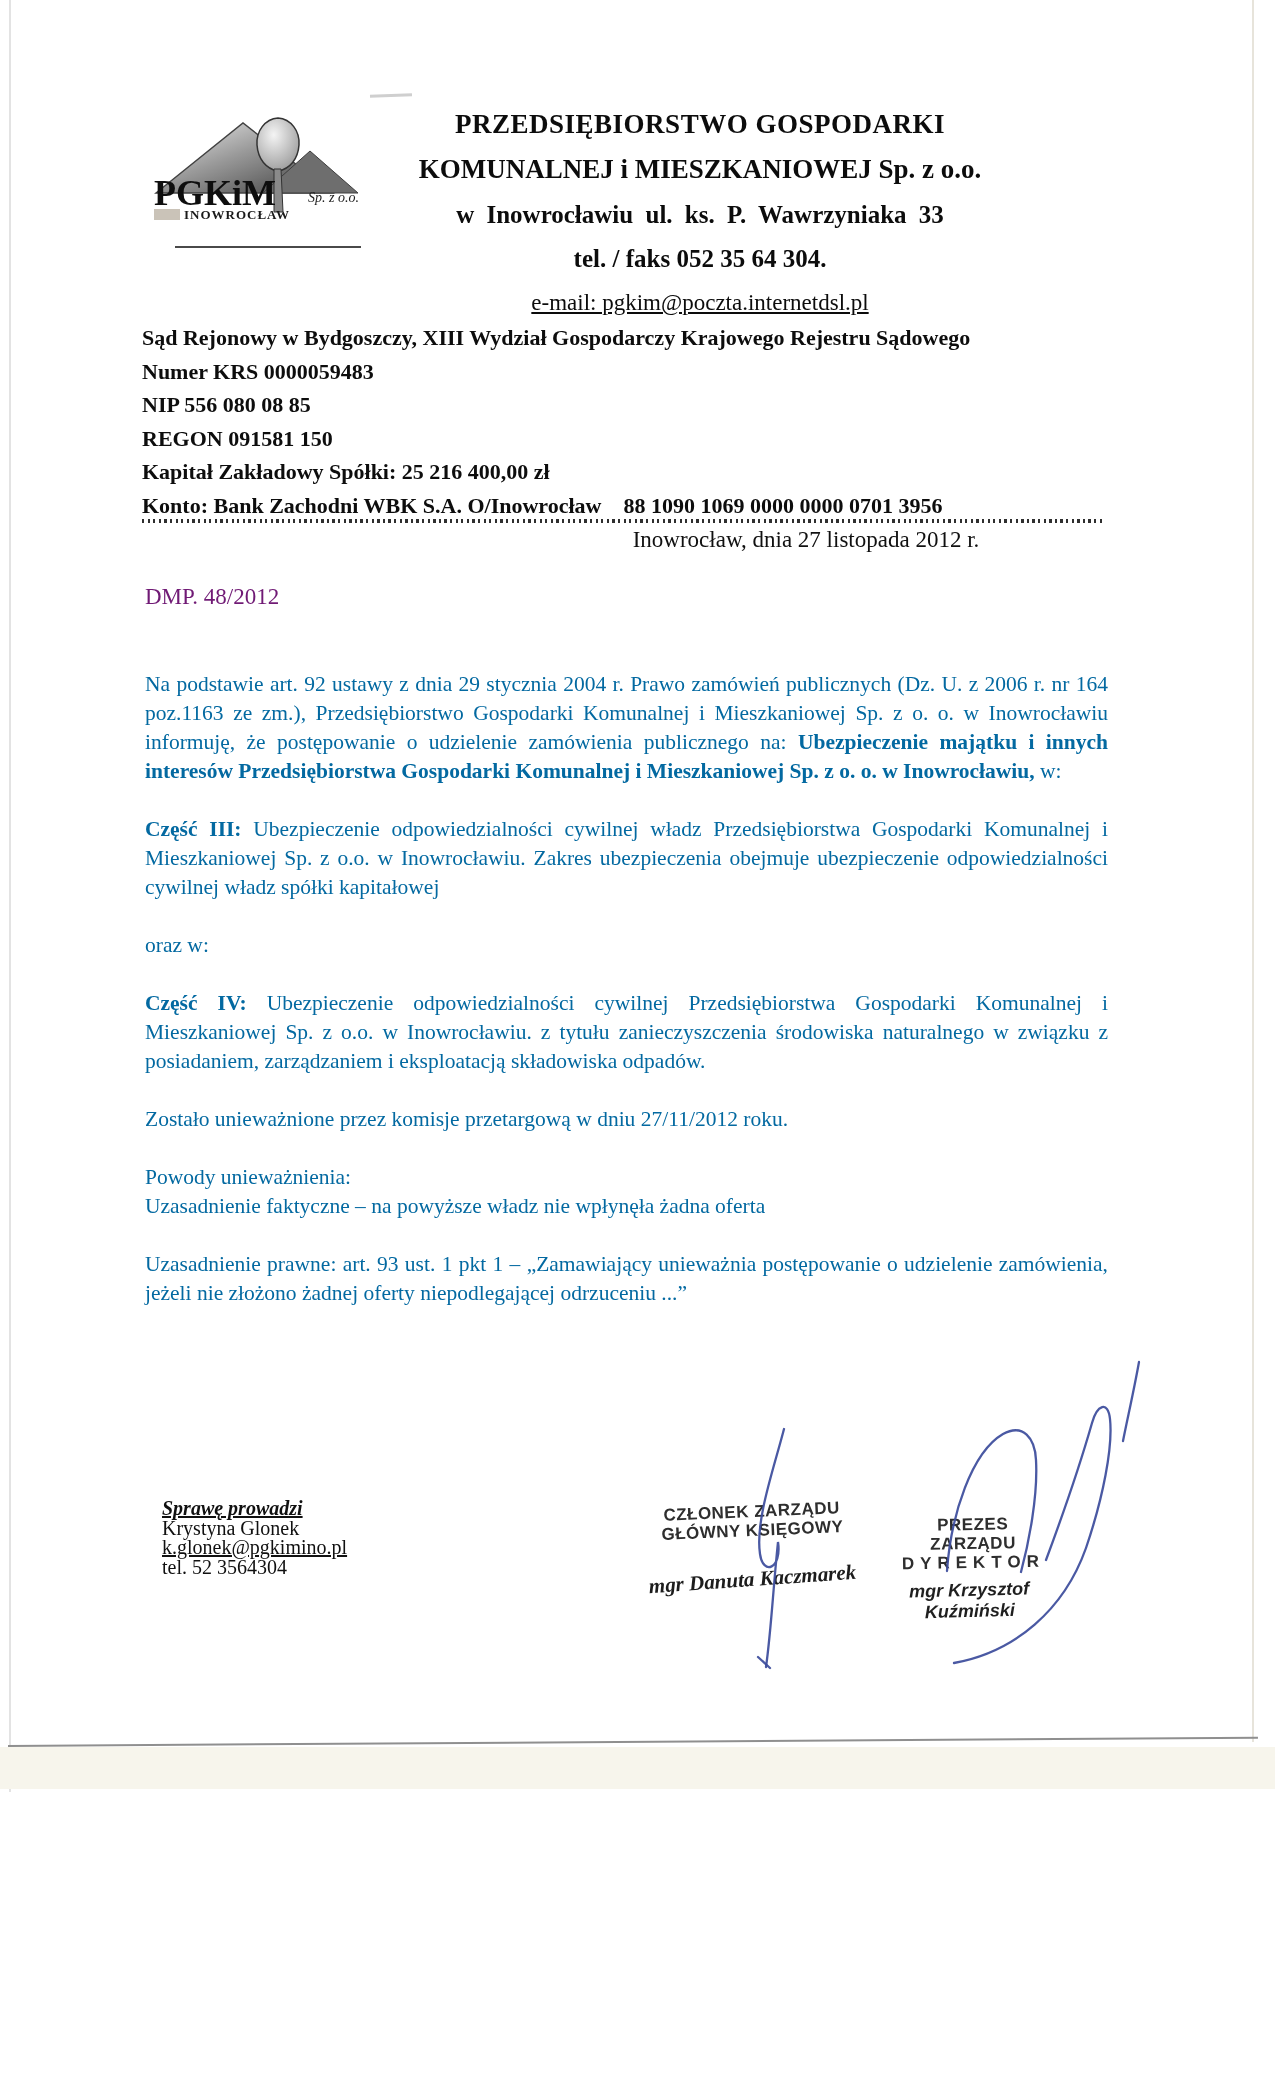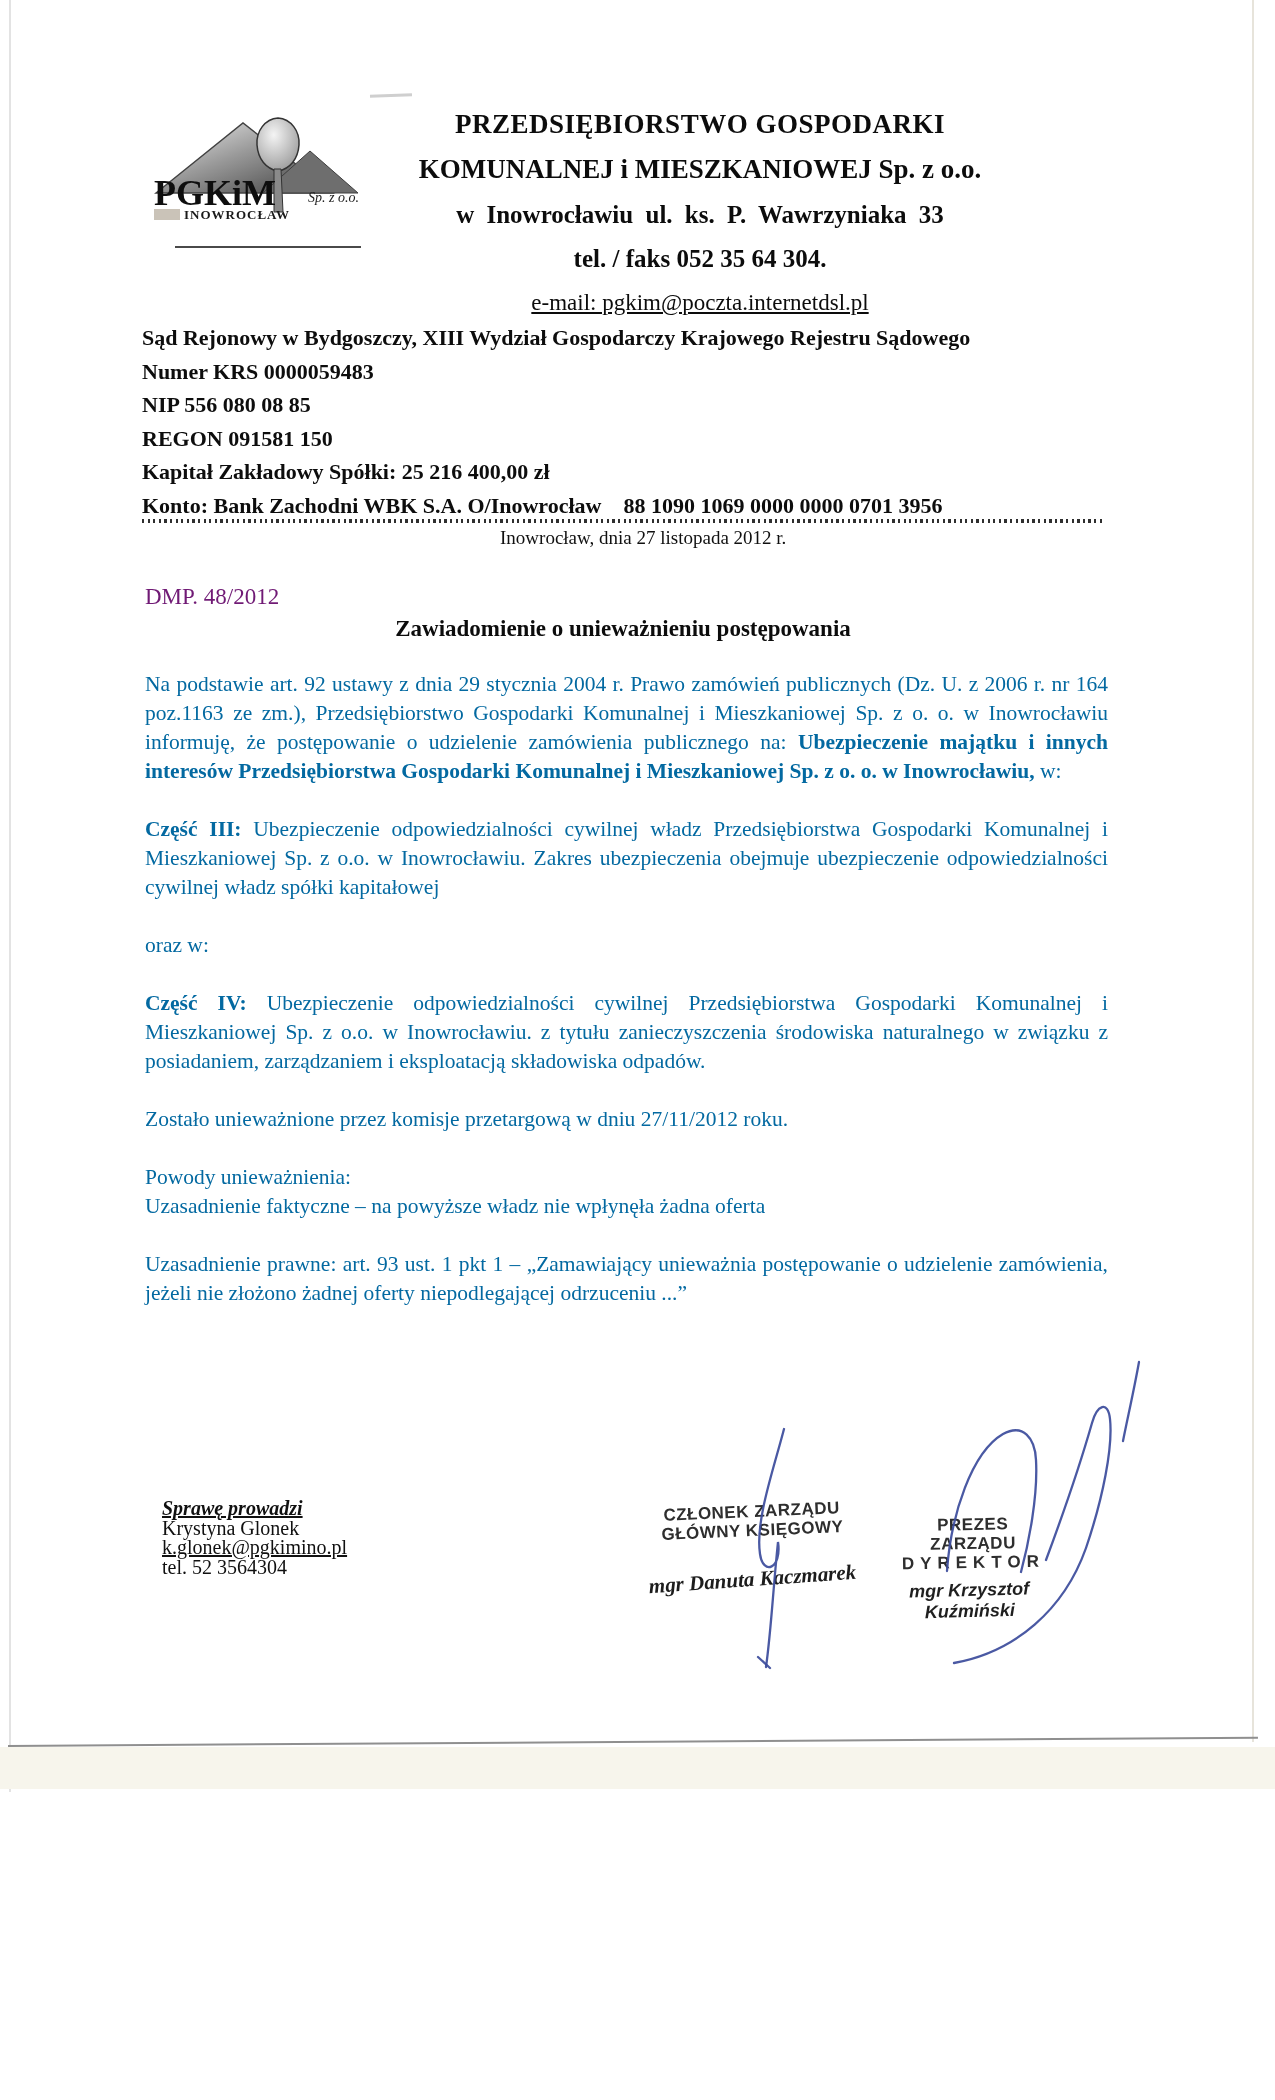--- a/index.html
+++ b/index.html
@@ -28,21 +28,21 @@
   .head .l2{font-size:27px;line-height:45px;}
   .head .l3{font-size:25px;line-height:45px;word-spacing:6px;}
   .head .l4{font-size:25px;line-height:44px;}
   .head .l5{font-size:23px;line-height:44px;font-weight:normal;text-decoration:underline;}
 
   .registry{left:142px;top:314px;width:1000px;font-weight:bold;font-size:22px;line-height:33.5px;color:#0d0d0d;margin-top:7px;}
 
   .dotrule{left:142px;top:519px;width:962px;height:3.5px;
     background-image:repeating-linear-gradient(90deg,#2f2f2f 0 2.3px,transparent 2.3px 5.6px);}
 
-  .dateline{left:500px;top:527px;width:612px;text-align:left;font-size:19px;color:#101010;}
+  .dateline{left:500px;top:527px;width:612px;text-align:center;font-size:23px;color:#101010;}
   .refnum{left:145px;top:584px;font-size:23px;color:#701a75;}
   .title{left:142px;top:616px;width:962px;text-align:center;font-weight:bold;font-size:23px;color:#0c0c0c;}
 
   
   .docbody{left:145px;top:670px;width:963px;font-size:21.5px;line-height:29px;text-align:justify;color:#0369a1;}
   .para{margin:0;}
   .para + .para{margin-top:29px;}
   .docbody b{font-weight:bold;}
 
   
@@ -111,21 +111,20 @@
     <div>Numer KRS 0000059483</div>
     <div>NIP 556 080 08 85</div>
     <div>REGON 091581 150</div>
     <div>Kapitał Zakładowy Spółki: 25 216 400,00 zł</div>
     <div>Konto: Bank Zachodni WBK S.A. O/Inowrocław&nbsp;&nbsp;&nbsp;&nbsp;88 1090 1069 0000 0000 0701 3956</div>
   </div>
 
   <div class="abs dotrule"></div>
   <div class="abs dateline">Inowrocław, dnia 27 listopada 2012 r.</div>
   <div class="abs refnum">DMP. 48/2012</div>
-  <div class="abs title">Zawiadomienie o unieważnieniu postępowania</div>
 
   <div class="abs docbody">
     <p class="para"><span>Na podstawie art. 92 ustawy z dnia 29 stycznia 2004 r. Prawo zamówień publicznych (Dz. U. z 2006 r. nr 164 poz.1163 ze zm.), Przedsiębiorstwo Gospodarki Komunalnej i Mieszkaniowej Sp. z o. o. w Inowrocławiu informuję, że postępowanie o udzielenie zamówienia publicznego na: </span><b>Ubezpieczenie majątku i innych interesów Przedsiębiorstwa Gospodarki Komunalnej i Mieszkaniowej Sp. z o. o. w Inowrocławiu,</b><span> w:</span></p>
 
     <p class="para"><b>Część III:</b><span> Ubezpieczenie odpowiedzialności cywilnej władz Przedsiębiorstwa Gospodarki Komunalnej i Mieszkaniowej Sp. z o.o. w Inowrocławiu. Zakres ubezpieczenia obejmuje ubezpieczenie odpowiedzialności cywilnej władz spółki kapitałowej</span></p>
 
     <p class="para">oraz w:</p>
 
     <p class="para"><b>Część IV:</b><span> Ubezpieczenie odpowiedzialności cywilnej Przedsiębiorstwa Gospodarki Komunalnej i Mieszkaniowej Sp. z o.o. w Inowrocławiu. z tytułu zanieczyszczenia środowiska naturalnego w związku z posiadaniem, zarządzaniem i eksploatacją składowiska odpadów.</span></p>
 

